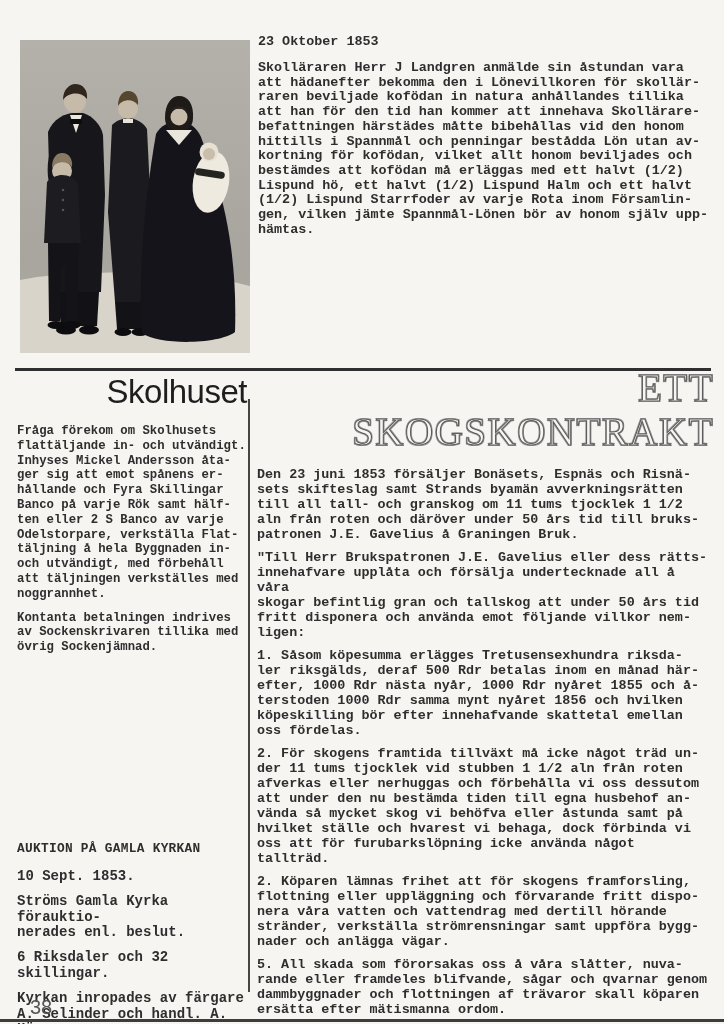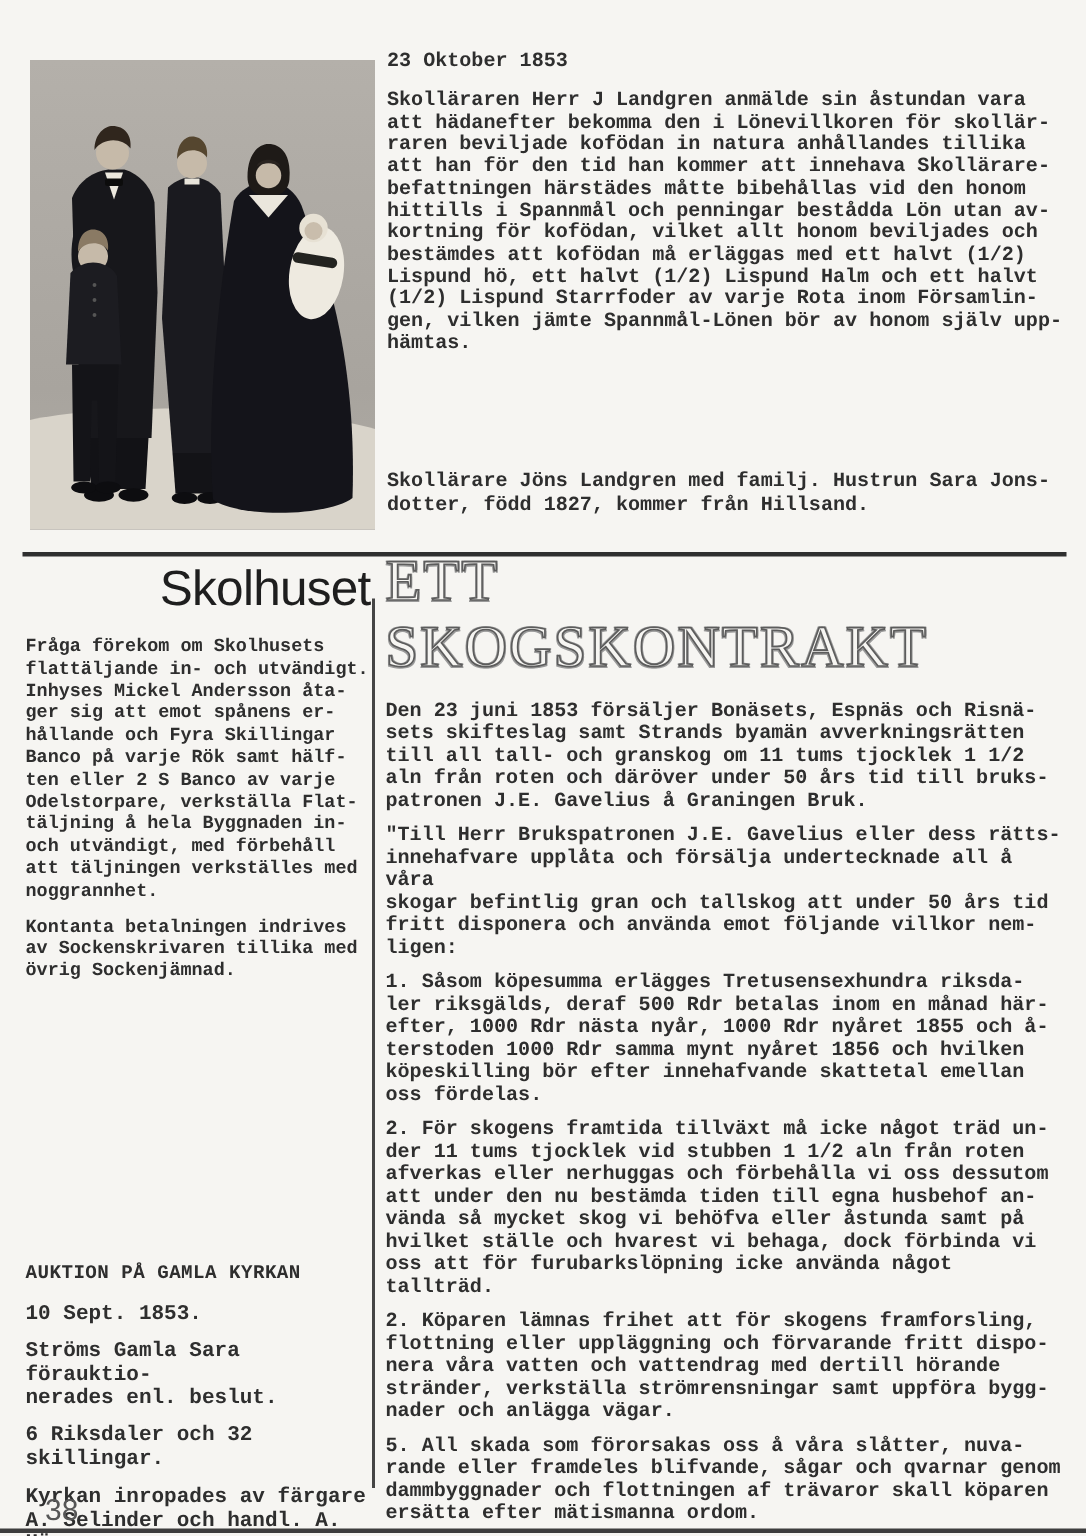--- a/index.html
+++ b/index.html
@@ -33,21 +33,21 @@
   }
   .left-para{font-size:12.3px;line-height:14.8px;margin:0 0 9px 0;}
   .auction{position:absolute;left:17px;top:841px;width:232px;}
   .auction-title{font-size:12.8px;line-height:16px;margin:0 0 12px 0;letter-spacing:0.3px;}
   .auction-item{font-size:14px;line-height:15.8px;margin:4px 0 9px 0;}
   
   .right-col{position:absolute;left:257px;top:366px;width:457px;}
   .right-title{
     font-family:"Liberation Serif","DejaVu Serif",serif;
     font-size:39px;font-weight:400;letter-spacing:1.5px;word-spacing:12px;
-    text-align:left;margin:0 0 13px 0;line-height:44px;
+    text-align:right;margin:0 0 13px 0;line-height:44px;
     color:#f6f5f2;
     -webkit-text-stroke:1.1px #5c5c5c;
     text-shadow:-1px -1px 0 #9a9a9a,1px -1px 0 #9a9a9a,-1px 1px 0 #9a9a9a,1px 1px 0 #9a9a9a;
   }
   .right-para{font-size:13.4px;line-height:15px;margin:0 0 8px 0;}
   
   .page-number{
     position:absolute;left:30px;top:996px;
     font-family:"Liberation Sans","DejaVu Sans",sans-serif;
     font-size:20px;color:#565656;
@@ -119,22 +119,20 @@
 att han för den tid han kommer att innehava Skollärare-
 befattningen härstädes måtte bibehållas vid den honom
 hittills i Spannmål och penningar bestådda Lön utan av-
 kortning för kofödan, vilket allt honom beviljades och
 bestämdes att kofödan må erläggas med ett halvt (1/2)
 Lispund hö, ett halvt (1/2) Lispund Halm och ett halvt
 (1/2) Lispund Starrfoder av varje Rota inom Församlin-
 gen, vilken jämte Spannmål-Lönen bör av honom själv upp-
 hämtas.</div>
   </div>
-  <div class="mono caption">Skollärare Jöns Landgren med familj. Hustrun Sara Jons-
-dotter, född 1827, kommer från Hillsand.</div>
 
   <div class="rule-top"></div>
   <div class="col-divider"></div>
   <div class="rule-bottom"></div>
 
   <div class="left-col">
     <h1 class="left-title">Skolhuset</h1>
     <div class="mono left-para">Fråga förekom om Skolhusets
 flattäljande in- och utvändigt.
 Inhyses Mickel Andersson åta-
@@ -148,21 +146,21 @@
 att täljningen verkställes med
 noggrannhet.</div>
     <div class="mono left-para">Kontanta betalningen indrives
 av Sockenskrivaren tillika med
 övrig Sockenjämnad.</div>
   </div>
 
   <div class="auction">
     <div class="mono auction-title">AUKTION PÅ GAMLA KYRKAN</div>
     <div class="mono auction-item">10 Sept. 1853.</div>
-    <div class="mono auction-item">Ströms Gamla Sara förauktio-
+    <div class="mono auction-item">Ströms Gamla Kyrka förauktio-
 nerades enl. beslut.</div>
     <div class="mono auction-item">6 Riksdaler och 32 skillingar.</div>
     <div class="mono auction-item">Kyrkan inropades av färgare
 A. Selinder och handl. A. Hög-
 lund.</div>
   </div>
 
   <div class="right-col">
     <h2 class="right-title">ETT SKOGSKONTRAKT</h2>
     <div class="mono right-para">Den 23 juni 1853 försäljer Bonäsets, Espnäs och Risnä-

